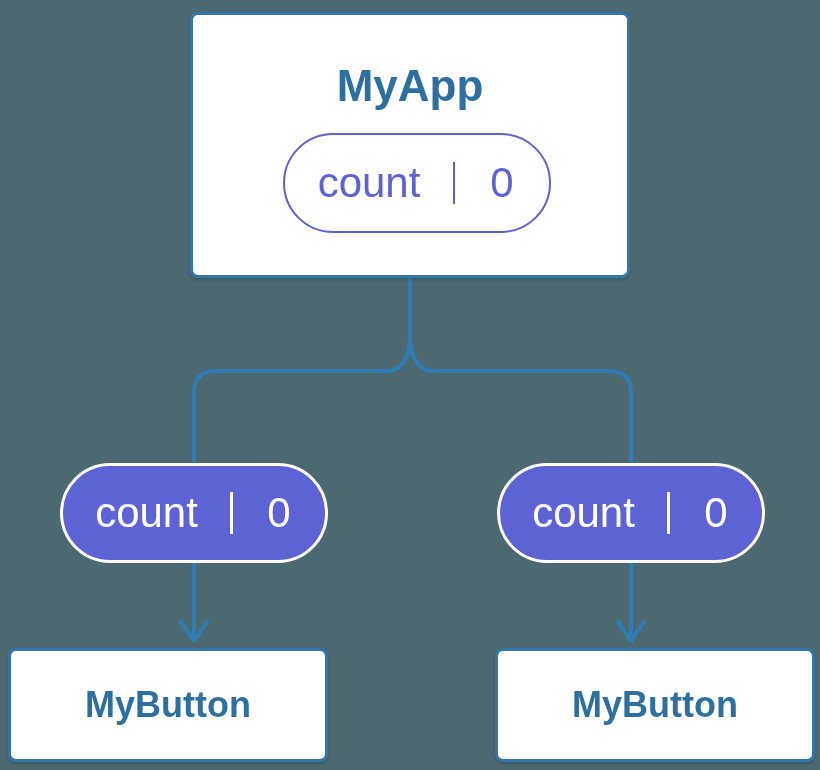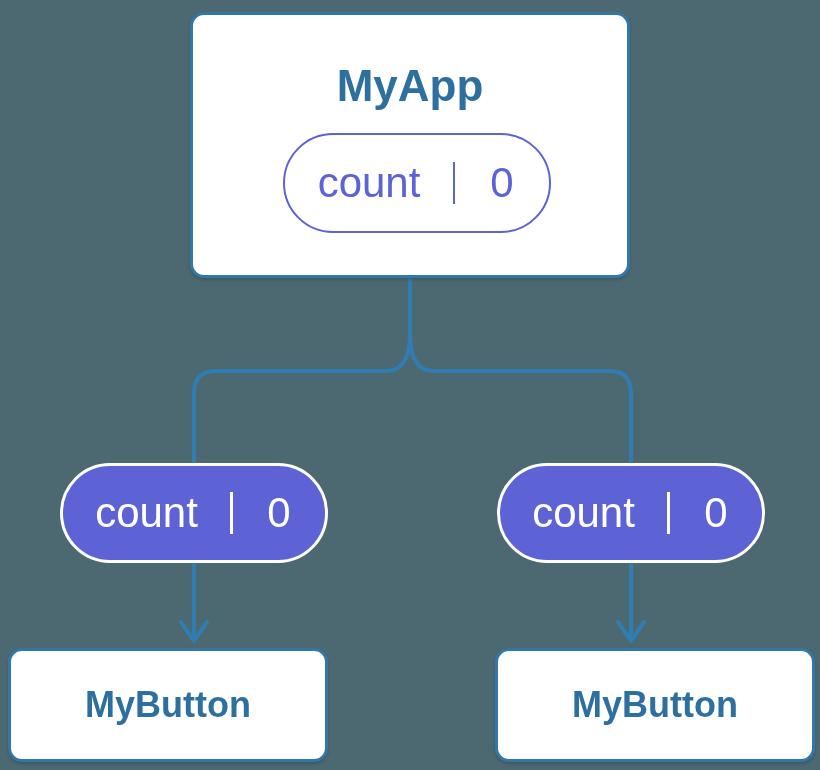--- a/index.html
+++ b/index.html
@@ -31,21 +31,21 @@
   }
   .connector-svg path.arrowhead {
     stroke-linecap: round;
     stroke-linejoin: round;
   }
   .card {
     position: absolute;
     z-index: 1;
     background: var(--card_bg, #ffffff);
     border: 3px solid var(--card_border, #3377a9);
-    border-radius: 14px;
+    border-radius: 8px;
     box-sizing: border-box;
     box-shadow: 0 2px 3px rgba(16, 42, 60, 0.25);
   }
   .card-parent {
     left: 190px;
     top: 12px;
     width: 440px;
     height: 266px;
   }
   .card-title {

